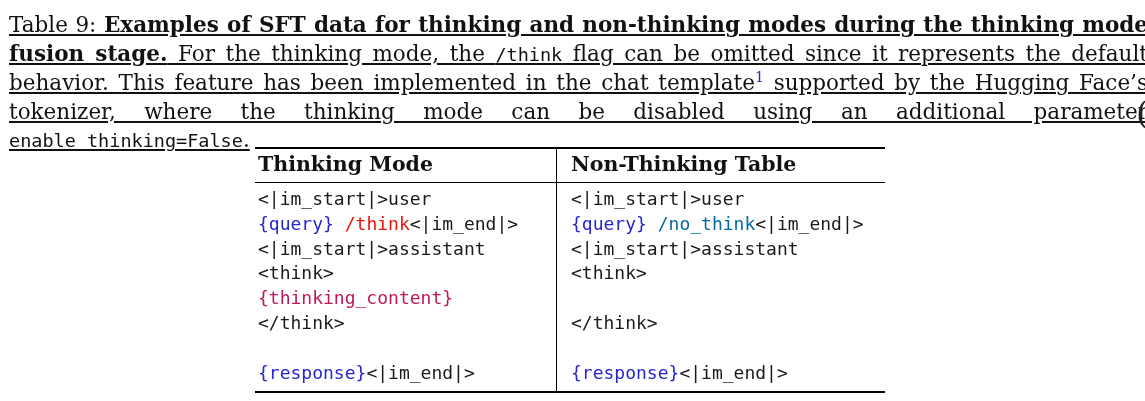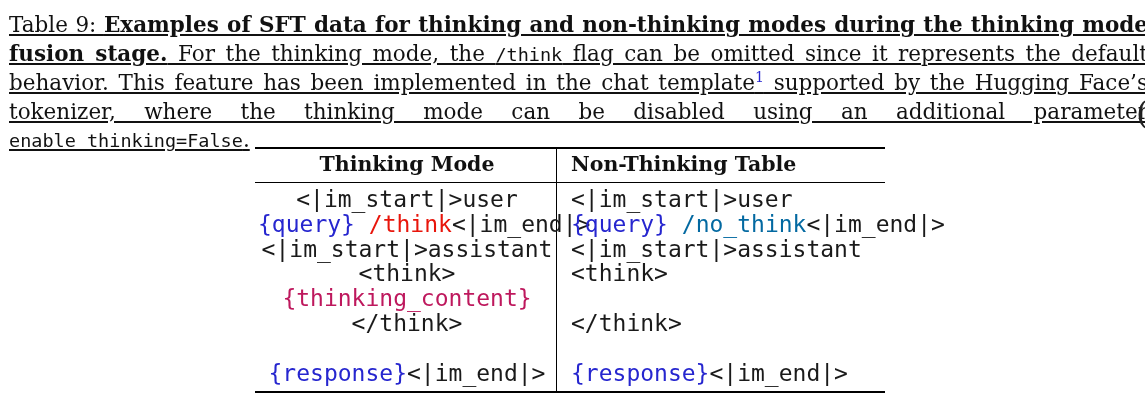--- a/index.html
+++ b/index.html
@@ -49,26 +49,25 @@
     font-size: 20.5px;
     line-height: 25px;
   }
   .thead .cell { padding: 3px 0 5px 3px; }
   .tbody { display: flex; }
   .tbody .cell { padding: 4px 0 6px 3px; }
   .cell.left {
     width: 302px;
     box-sizing: border-box;
     border-right: 1.2px solid #000;
-    text-align: center;
   }
   .cell.right { flex: 1; padding-left: 14px !important; }
   .code {
     font-family: "DejaVu Sans Mono", monospace;
-    font-size: 23px;
+    font-size: 18px;
   }
   .codeline {
     white-space: pre;
     line-height: 24.8px;
     height: 24.8px;
   }
   .margin-glyph {
     position: absolute;
     left: 1136px; top: 94px;
     font-size: 32px;

